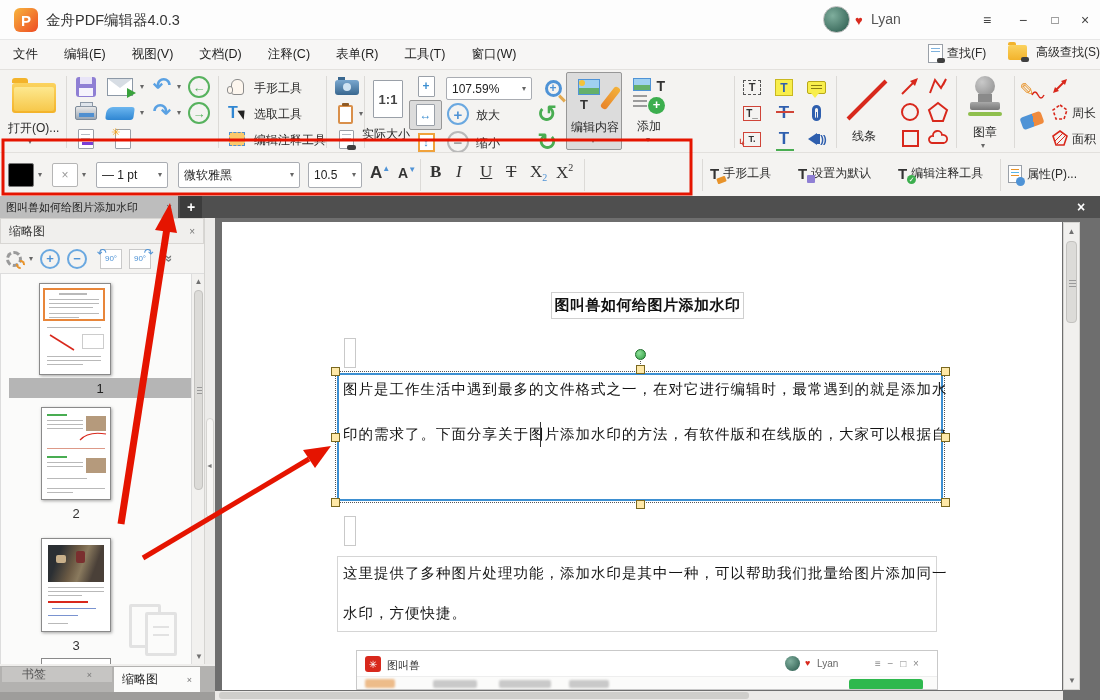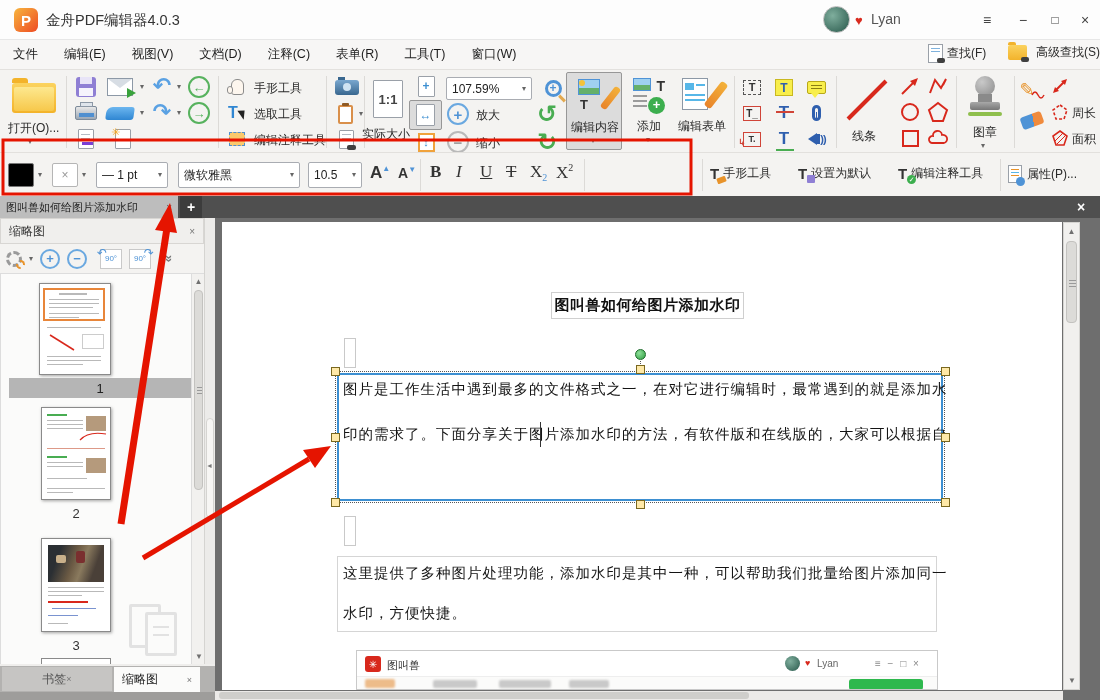--- a/index.html
+++ b/index.html
@@ -227,31 +227,20 @@
     <div class="abs" style="left:5px;top:6px;width:32px;height:34px">
       <i style="position:absolute;left:0;top:0;width:18px;height:13px;background:linear-gradient(#9fd0f0 55%,#65b06a 55%);border:1px solid #4f93d6"></i>
       <i style="position:absolute;right:0;top:0;color:#333;font-size:14px;font-weight:bold;font-style:normal">T</i>
       <i style="position:absolute;left:0;top:17px;width:14px;height:2px;background:#9b9b9b"></i>
       <i style="position:absolute;left:0;top:22px;width:14px;height:2px;background:#9b9b9b"></i>
       <i style="position:absolute;left:0;top:27px;width:14px;height:2px;background:#9b9b9b"></i>
       <i style="position:absolute;right:0;bottom:-2px;width:17px;height:17px;background:#3cae4e;border-radius:50%;color:#fff;font-style:normal;font-weight:bold;font-size:13px;text-align:center;line-height:16px">+</i>
     </div>
     <div class="abs lbl" style="left:9px;top:46px">添加</div>
     <div class="abs dd" style="left:18px;top:64px">▾</div>
-  </div>
-  <div class="abs" style="left:674px;top:2px;width:56px;height:78px">
-    <div class="abs" style="left:8px;top:6px;width:38px;height:34px">
-      <i style="position:absolute;left:0;top:0;width:26px;height:32px;background:#fff;border:1px solid #8c98a6"></i>
-      <i style="position:absolute;left:3px;top:5px;width:9px;height:7px;background:#57b7e8"></i>
-      <i style="position:absolute;left:14px;top:6px;width:9px;height:2px;background:#57b7e8"></i>
-      <i style="position:absolute;left:3px;top:16px;width:20px;height:2px;background:#57b7e8"></i>
-      <i style="position:absolute;left:3px;top:21px;width:20px;height:2px;background:#57b7e8"></i>
-      <i style="position:absolute;right:0;top:2px;width:8px;height:30px;background:linear-gradient(#f3b23a,#e8832a);border-radius:3px;transform:rotate(38deg)"></i>
-    </div>
-    <div class="abs lbl" style="left:4px;top:46px">编辑表单</div>
   </div>
   <div class="vdiv" style="left:734px;top:6px;bottom:4px"></div>
 
   <div class="tbico" style="left:740px;top:6px;width:24px;height:22px">
       <div style="width:18px;height:15px;border:1px dashed #555;color:#333;font-size:11px;font-weight:bold;text-align:center;line-height:13px">T</div>
     </div>
   <div class="tbico" style="left:740px;top:32px;width:24px;height:22px">
       <div style="width:18px;height:15px;border:1px solid #d04438;color:#333;font-size:10px;font-weight:bold;text-align:center;line-height:13px">T_</div>
     </div>
   <div class="tbico" style="left:740px;top:58px;width:24px;height:22px">
@@ -541,21 +530,21 @@
       <div class="sb-arrow" style="position:absolute;bottom:3px;left:3px">▼</div>
     </div>
   </div>
 
   <div class="abs" style="left:204px;top:0;width:11px;height:446px;background:#ecebe9;border-left:1px solid #d5d4d1">
     <div style="position:absolute;left:1px;top:200px;width:8px;height:100px;background:#f7f6f4;border:1px solid #d5d4d1;border-radius:4px"></div>
     <div style="position:absolute;left:1px;top:244px;font-size:7px;color:#777">◄</div>
   </div>
 
   <div class="abs" style="left:0;top:448px;width:215px;height:26px;background:#b3b2b0">
-    <div class="abs flex" style="left:2px;top:1px;width:110px;height:24px;background:#c6c5c3;padding:0 8px;justify-content:center">
+    <div class="abs flex" style="left:2px;top:1px;width:110px;height:15px;background:#c6c5c3;padding:0 20px;justify-content:space-between">
       <span style="font-size:12px;color:#555">书签</span>
       <span style="font-size:9px;color:#777">×</span>
     </div>
     <div class="abs flex" style="left:114px;top:1px;width:86px;height:25px;background:#fbfbfa;padding:0 8px;justify-content:space-between">
       <span style="font-size:12px;color:#222">缩略图</span>
       <span style="font-size:9px;color:#777">×</span>
     </div>
   </div>
   <div class="abs" style="left:0;top:474px;width:215px;height:8px;background:#9e9d9b"></div>
 </div>

